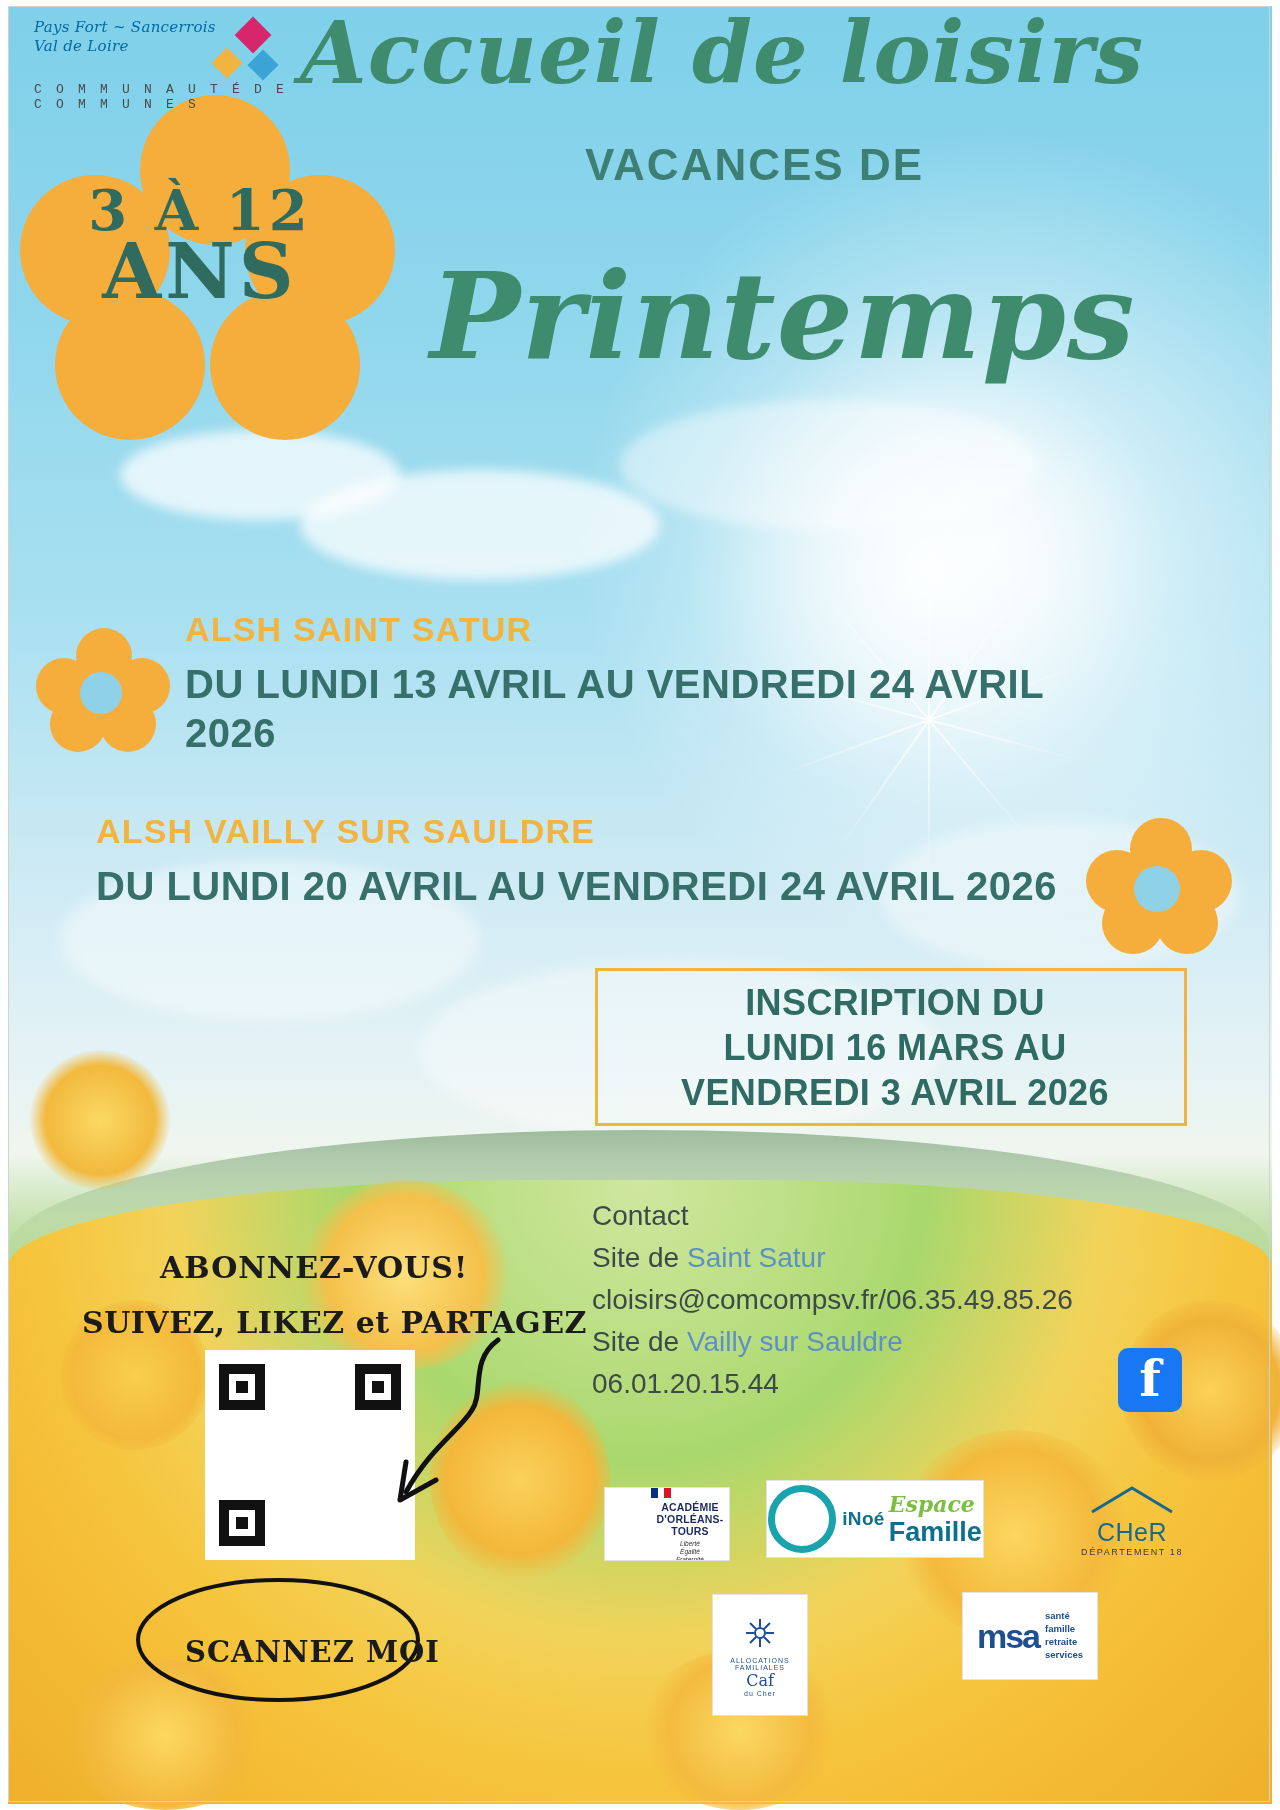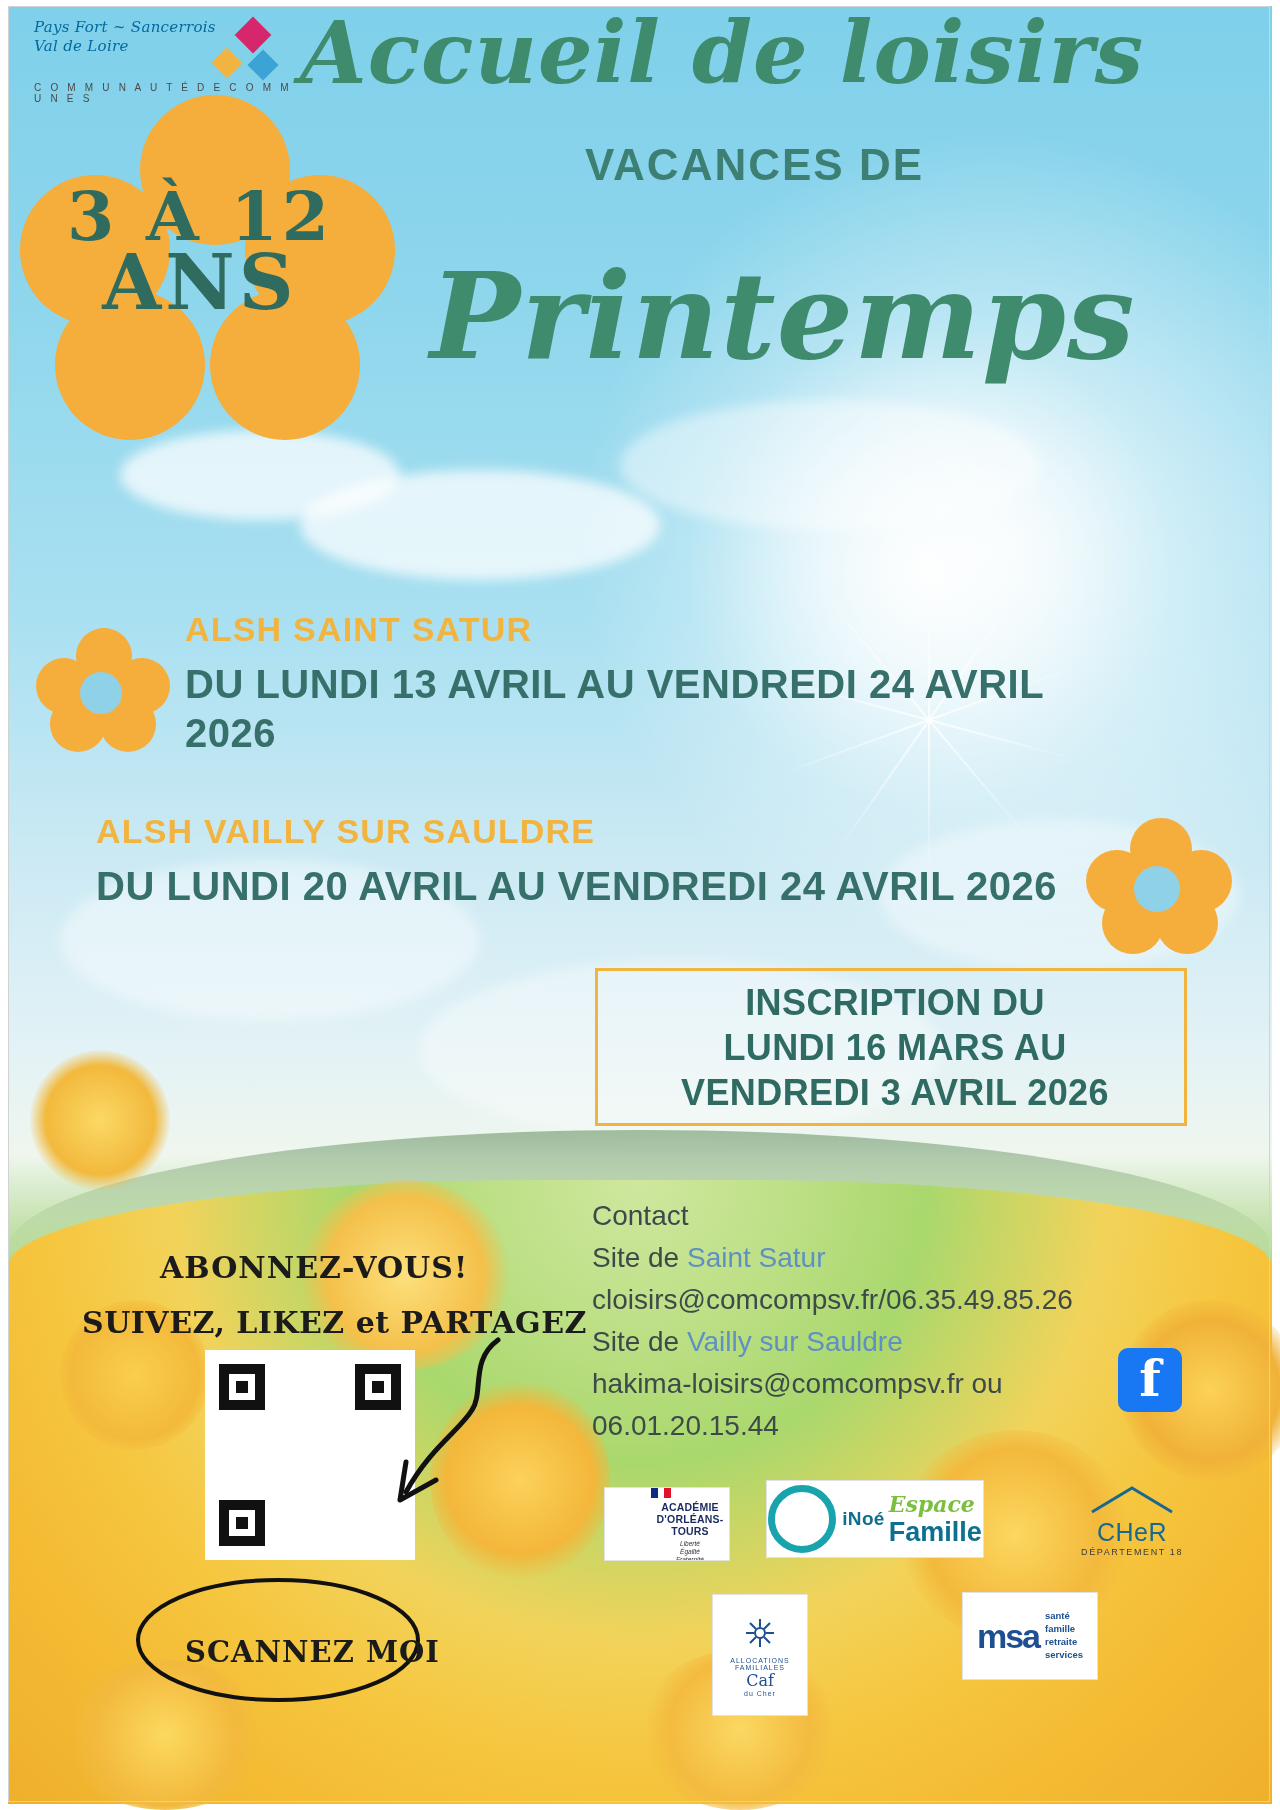--- a/index.html
+++ b/index.html
@@ -114,24 +114,25 @@
   }
   .logo-script {
     font-family: "DejaVu Serif", serif;
     font-style: italic;
     font-size: 15px;
     color: #0369a1;
     letter-spacing: .3px;
     line-height: 1.25;
   }
   .logo-sub {
-    font-size: 10px;
+    font-size: 13px;
     letter-spacing: 3.2px;
     color: #4a4a4a;
     margin-top: 26px;
+    font-family: Liberation Mono, monospace;
   }
   .logo-diamonds {
     position: absolute;
     left: 182px; top: 4px;
     width: 90px; height: 64px;
   }
   .diamond {
     position: absolute;
     width: 26px; height: 26px;
     transform: rotate(45deg);
@@ -175,21 +176,21 @@
   .age-text {
     position: absolute;
     left: 30px; top: 185px;
     width: 340px;
     text-align: center;
     color: #2f6b5f;
     font-family: "DejaVu Serif", serif;
     font-weight: 700;
     line-height: .92;
   }
-  .age-line1 { font-size: 68px; letter-spacing: 4px; }
+  .age-line1 { font-size: 56px; letter-spacing: 4px; }
   .age-line2 { font-size: 76px; letter-spacing: 4px; }
   
   .alsh-label {
     position: absolute;
     font-size: 34px;
     font-weight: 700;
     letter-spacing: 1.2px;
     color: #f2b441;
   }
   .alsh-dates {
@@ -457,21 +458,20 @@
     <div>Contact</div>
     <div>
       <span>Site de</span>
       <span class="site-name">Saint Satur</span>
     </div>
     <div>cloisirs@comcompsv.fr/06.35.49.85.26</div>
     <div>
       <span>Site de</span>
       <span class="site-name">Vailly sur Sauldre</span>
     </div>
-    <div>hakima-loisirs@comcompsv.fr ou</div>
     <div>06.01.20.15.44</div>
   </div>
 
   <div class="abonnez">ABONNEZ-VOUS!</div>
   <div class="suivez">SUIVEZ, LIKEZ et PARTAGEZ</div>
 
   <div class="qr-card">
     <div class="qr">
       <div class="qr-eye" style="left:0;top:0;"></div>
       <div class="qr-eye" style="right:0;top:0;"></div>

